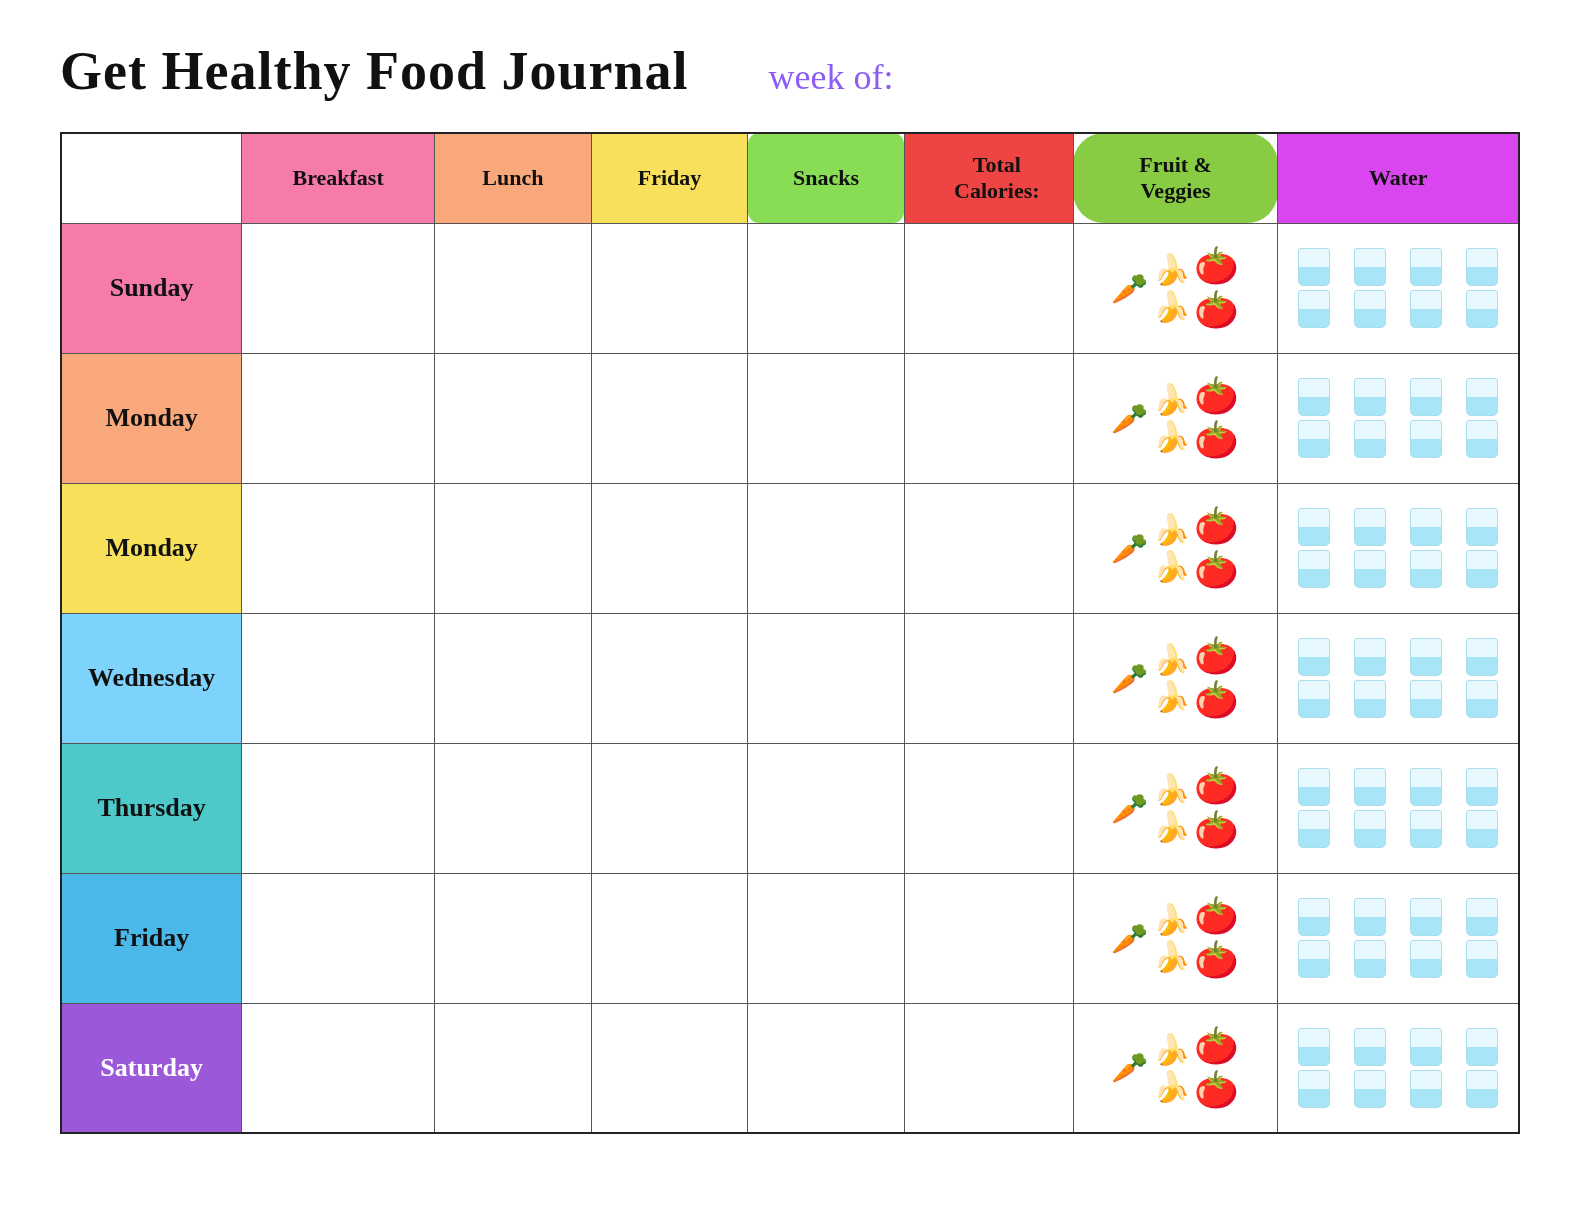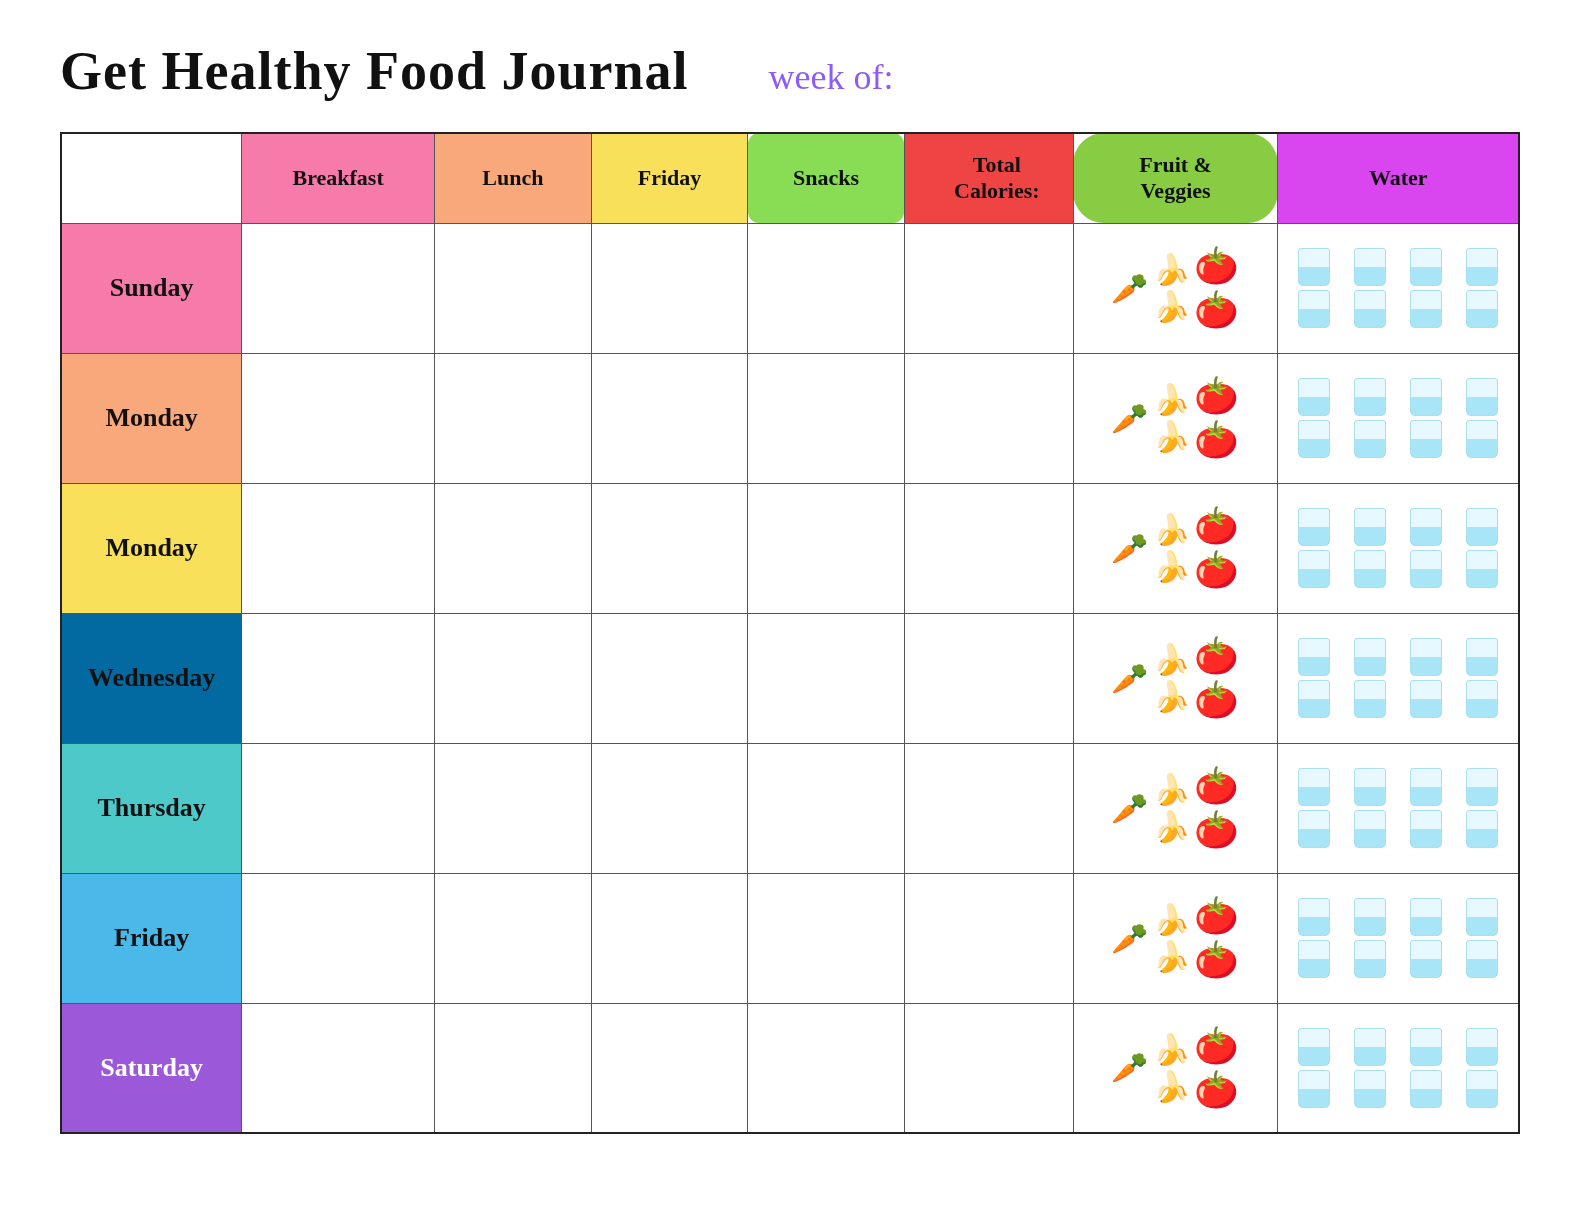--- a/index.html
+++ b/index.html
@@ -77,21 +77,21 @@
 
     .day-cell {
       font-size: 26px;
       font-weight: bold;
       color: #111;
     }
 
     .day-sunday    { background: #f77baa; }
     .day-monday    { background: #f9a87c; }
     .day-tuesday   { background: #f9e05a; }
-    .day-wednesday { background: #0369a1; }
+    .day-wednesday { background: #7dd3fc; }
     .day-thursday  { background: #4ec9c9; }
     .day-friday    { background: #4ab8e8; }
     .day-saturday  { background: #9b59d9; color: #fff; }
 
     .content-cell {
       background: #fff;
     }
 
     
     .fv-cell {

